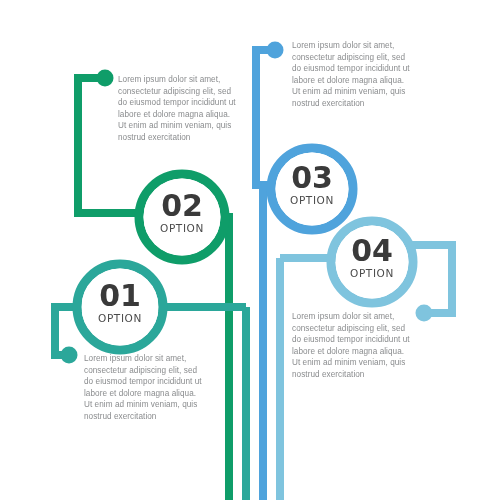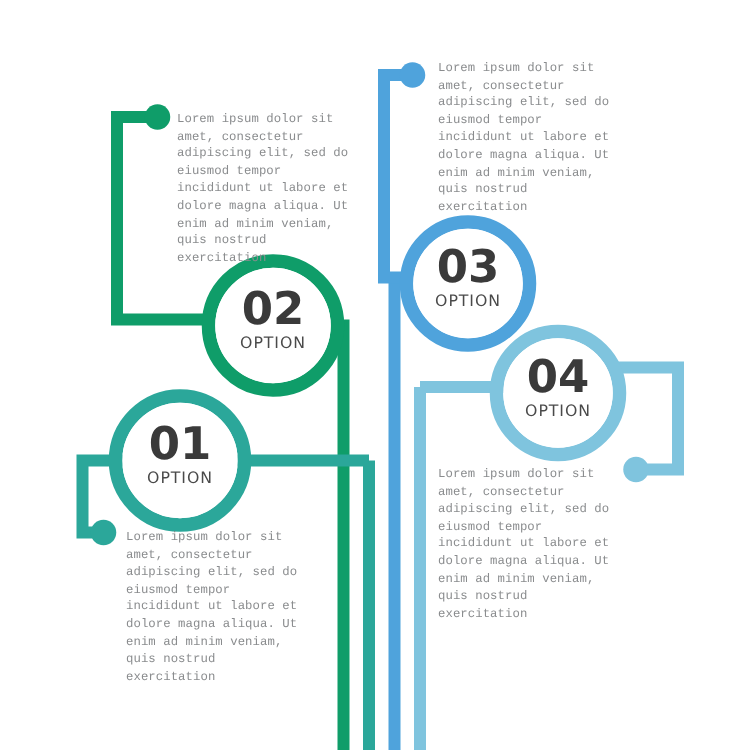--- a/index.html
+++ b/index.html
@@ -17,21 +17,21 @@
     background: #ffffff;
     overflow: hidden;
   }
   #infographic svg.layer {
     position: absolute;
     left: 0;
     top: 0;
   }
   .desc {
     position: absolute;
-    font-family: Liberation Mono, monospace;
+    font-family: Liberation Sans, sans-serif;
     font-size: 8.2px;
     line-height: 11.6px;
     color: #8a8c8e;
     letter-spacing: 0.05px;
     margin: 0;
   }
   .num-text {
     font-family: "DejaVu Sans", sans-serif;
     font-weight: bold;
     font-size: 30px;

